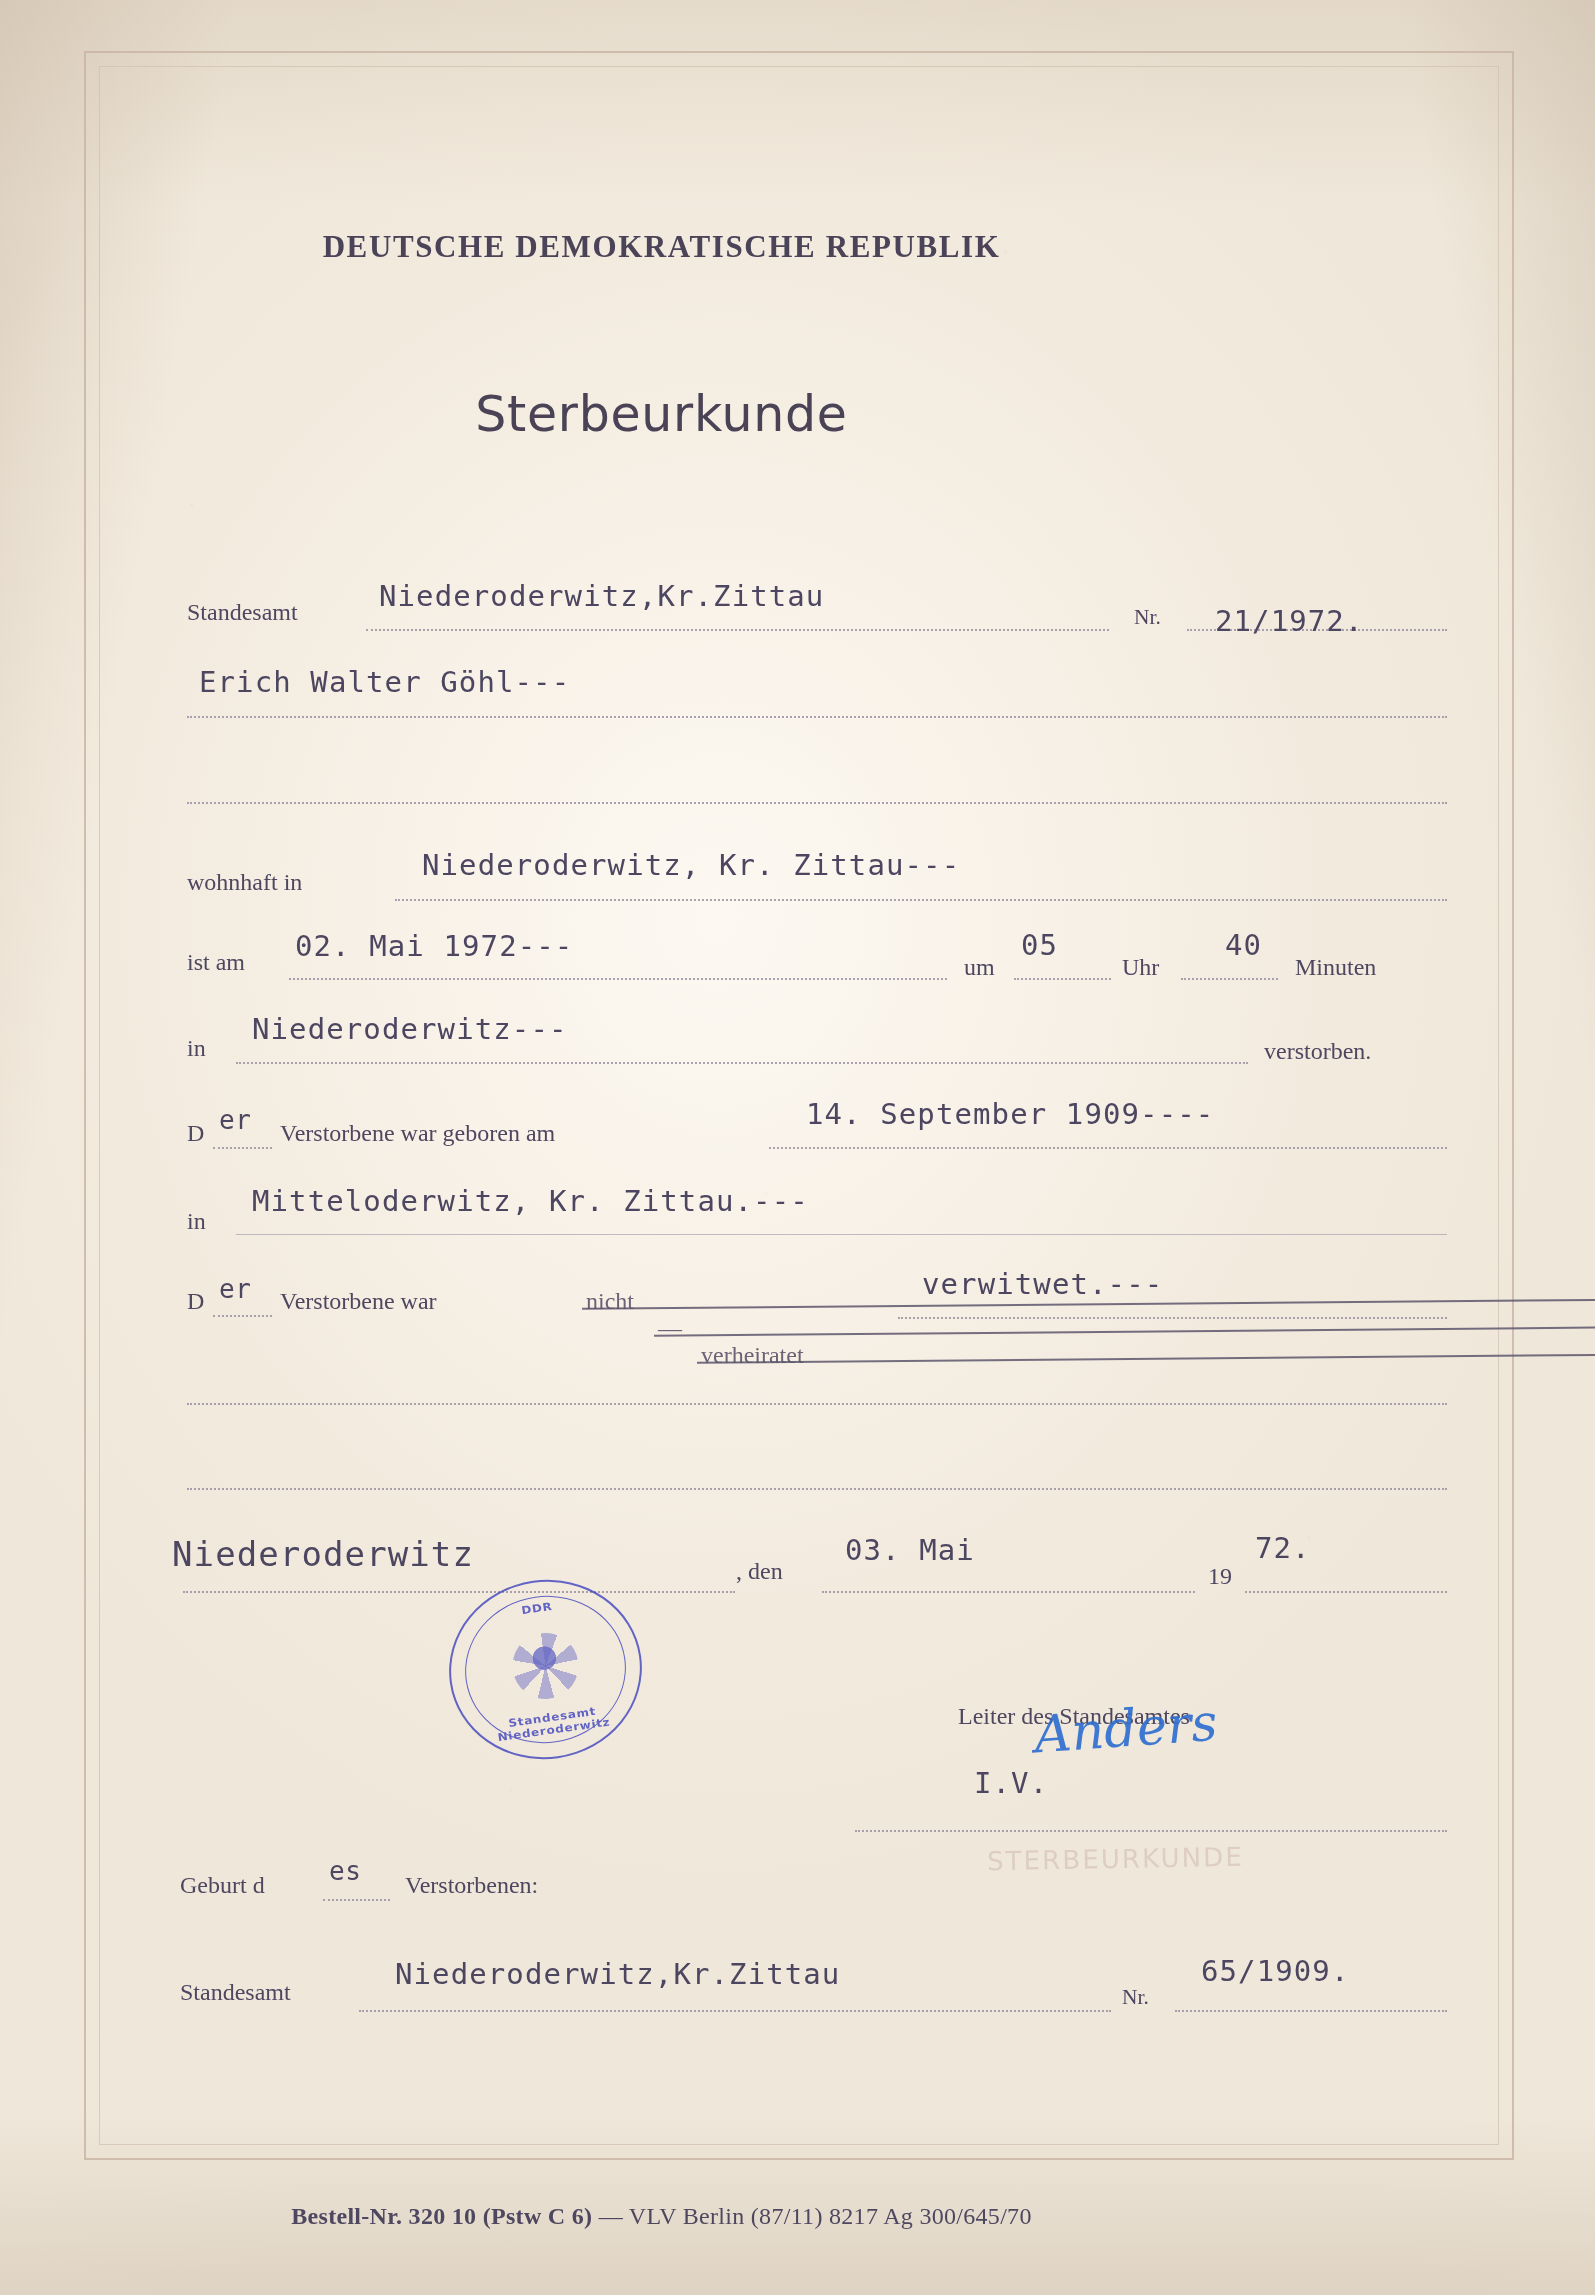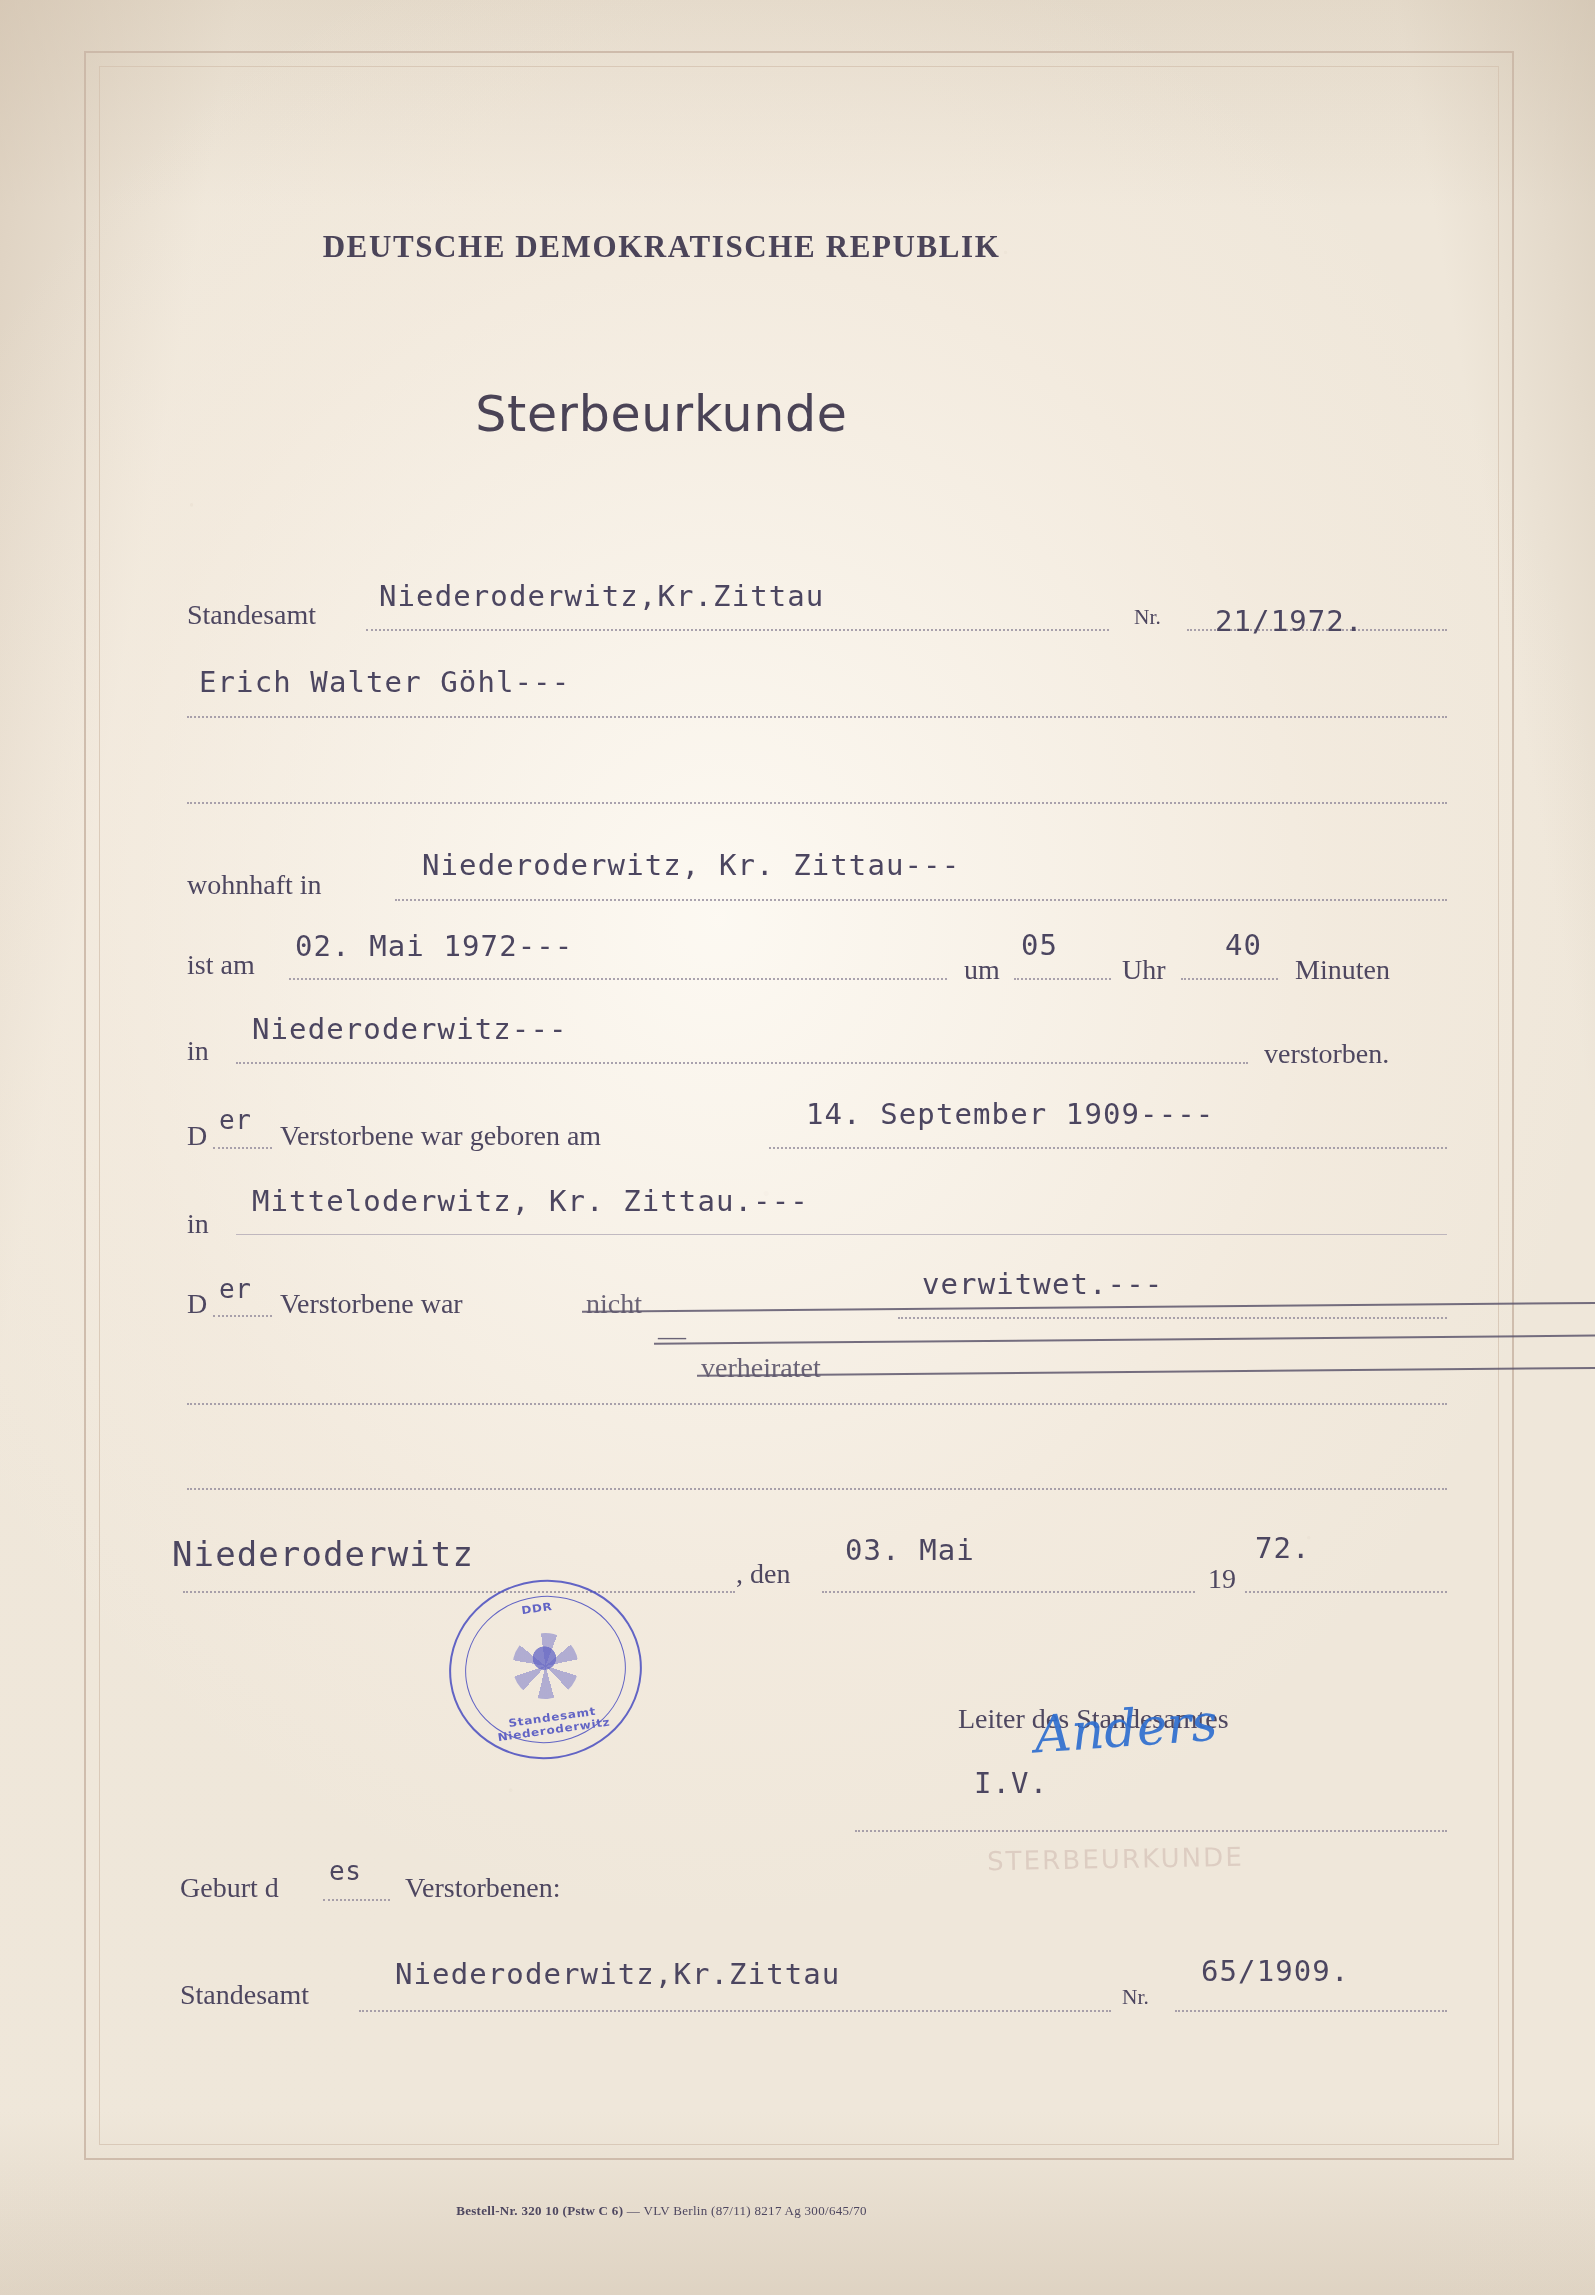--- a/index.html
+++ b/index.html
@@ -84,21 +84,21 @@
     font-family: "DejaVu Sans", sans-serif;
     font-weight: 400;
     font-size: 49px;
     letter-spacing: 0.7px;
     color: #4a4356;
   }
 
   .row { position: absolute; }
   .pl {            
     font-family: "Liberation Serif", serif;
-    font-size: 28px;
+    font-size: 24px;
     color: #4e4760;
     white-space: nowrap;
   }
   .pl.small { font-size: 21.4px; }
   .tw {            
     font-family: "DejaVu Sans Mono", monospace;
     font-size: 29px;
     letter-spacing: 1.1px;
     color: #4c4660;
     white-space: nowrap;
@@ -187,21 +187,21 @@
     opacity: .92;
     white-space: nowrap;
   }
 
   .footer {
     position: absolute;
     left: 0; right: 0;
     top: 2203px;
     text-align: center;
     font-family: "Liberation Serif", serif;
-    font-size: 13px;
+    font-size: 24px;
     font-weight: 700;
     letter-spacing: 0.3px;
     color: #4e4760;
   }
   .footer .light { font-weight: 400; }
 
   
   .bleed {
     position: absolute;
     left: 987px; top: 1844px;

